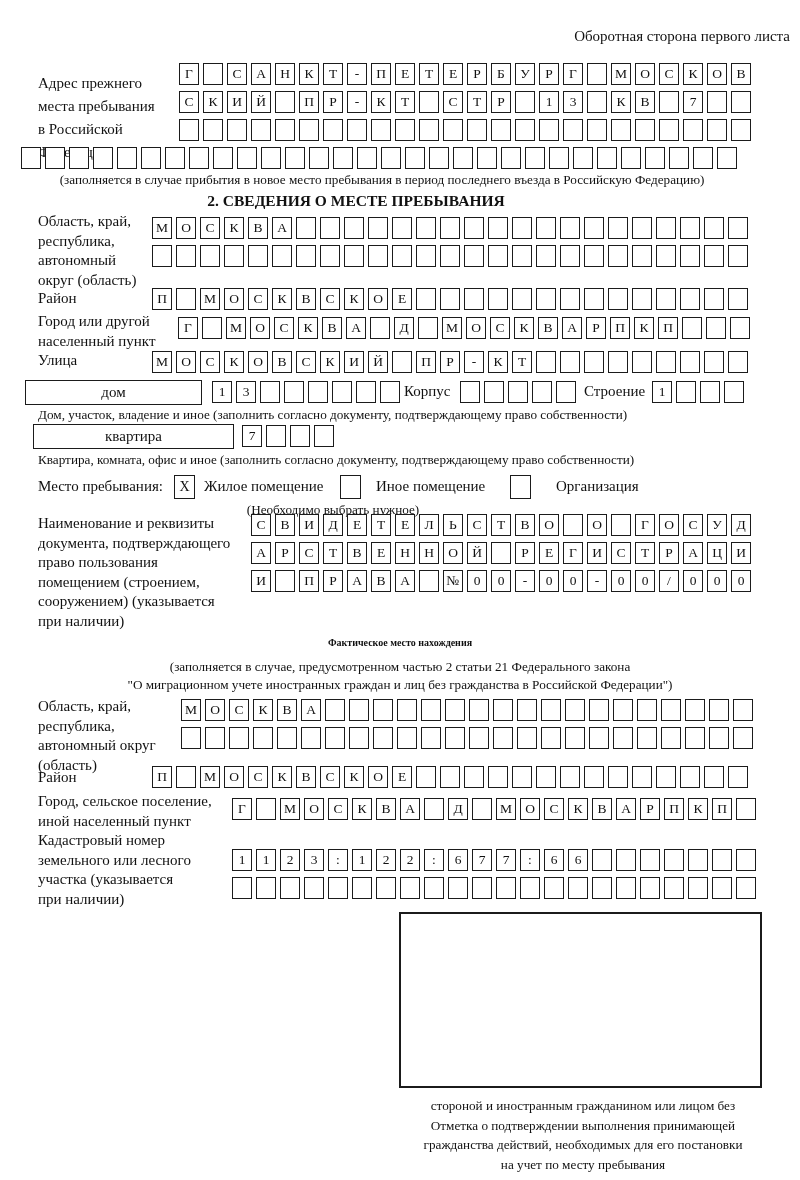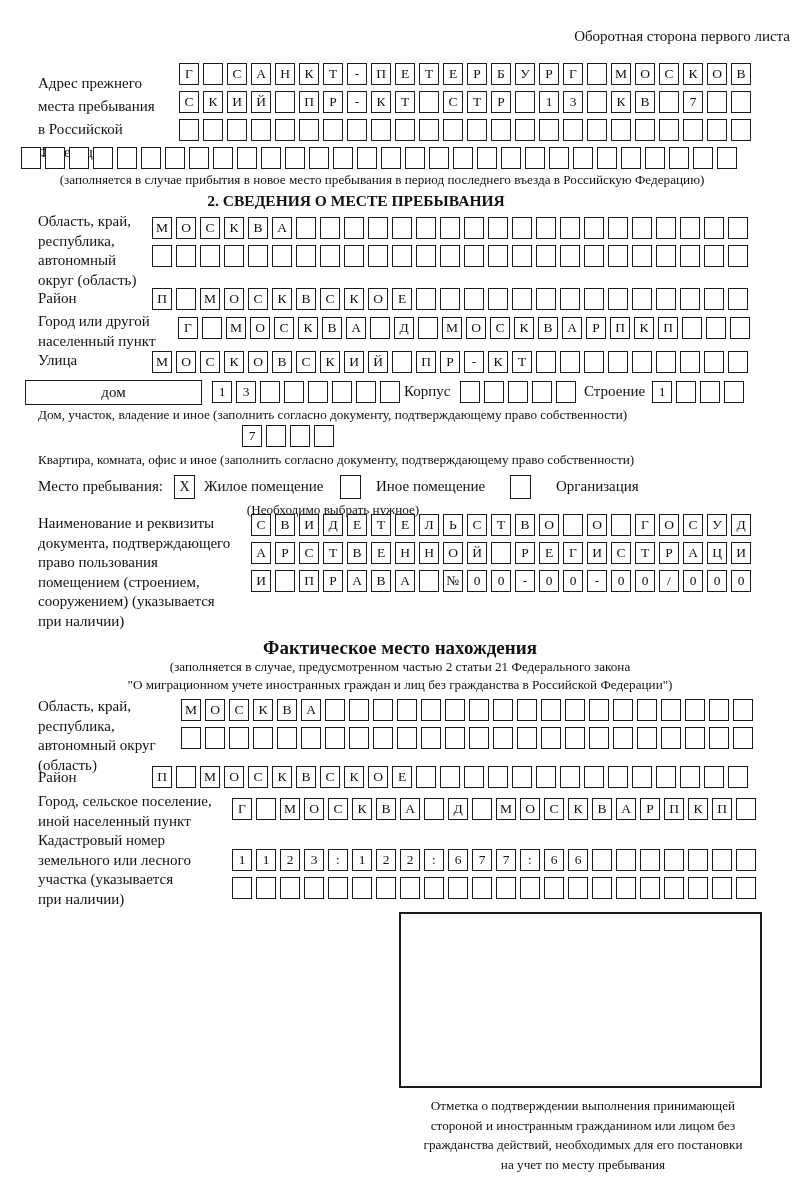--- a/index.html
+++ b/index.html
@@ -322,20 +322,21 @@
     </div>
   <div class="t" style="left:584px;top:383px">Строение</div>
   <div class="char-row" style="left:652px;top:381px">
       <span class="cell">1</span>
       <span class="cell"></span>
       <span class="cell"></span>
       <span class="cell"></span>
     </div>
   <div class="note" style="left:38px;top:407px">Дом, участок, владение и иное (заполнить согласно документу, подтверждающему право собственности)</div>
 
+  <div class="wide-box" style="left:33px;top:424px;width:201px">квартира</div>
   <div class="char-row" style="left:242px;top:425px">
       <span class="cell">7</span>
       <span class="cell"></span>
       <span class="cell"></span>
       <span class="cell"></span>
     </div>
   <div class="note" style="left:38px;top:452px">Квартира, комната, офис и иное (заполнить согласно документу, подтверждающему право собственности)</div>
 
   <div class="t" style="left:38px;top:478px">Место пребывания:</div>
   <div class="checkbox" style="left:174px;top:475px">X</div>
@@ -417,21 +418,21 @@
       <span class="cell">0</span>
       <span class="cell">-</span>
       <span class="cell">0</span>
       <span class="cell">0</span>
       <span class="cell">/</span>
       <span class="cell">0</span>
       <span class="cell">0</span>
       <span class="cell">0</span>
     </div>
 
-  <div class="heading" style="left:0;top:637px;width:800px;font-size:19px">Фактическое место нахождения</div>
+  <div class="heading" style="left:0;top:637px;width:800px;font-size:10px">Фактическое место нахождения</div>
   <div class="abs lines-center" style="left:0;top:658px;width:800px">
       <div>(заполняется в случае, предусмотренном частью 2 статьи 21 Федерального закона</div>
       <div>"О миграционном учете иностранных граждан и лиц без гражданства в Российской Федерации")</div>
     </div>
 
   <div class="label" style="left:38px;top:697px">
       <div>Область, край,</div>
       <div>республика,</div>
       <div>автономный округ</div>
       <div>(область)</div>
@@ -597,19 +598,19 @@
       <span class="cell"></span>
       <span class="cell"></span>
       <span class="cell"></span>
       <span class="cell"></span>
       <span class="cell"></span>
       <span class="cell"></span>
     </div>
 
   <div class="stamp-box" style="left:399px;top:912px;width:363px;height:176px"></div>
   <div class="abs stamp-caption" style="left:388px;top:1096px;width:390px">
+      <div>стороной и иностранным гражданином или лицом без</div>
       <div>Отметка о подтверждении выполнения принимающей</div>
-      <div>стороной и иностранным гражданином или лицом без</div>
       <div>гражданства действий, необходимых для его постановки</div>
       <div>на учет по месту пребывания</div>
     </div>
 
 </div>
 
 </body></html>

